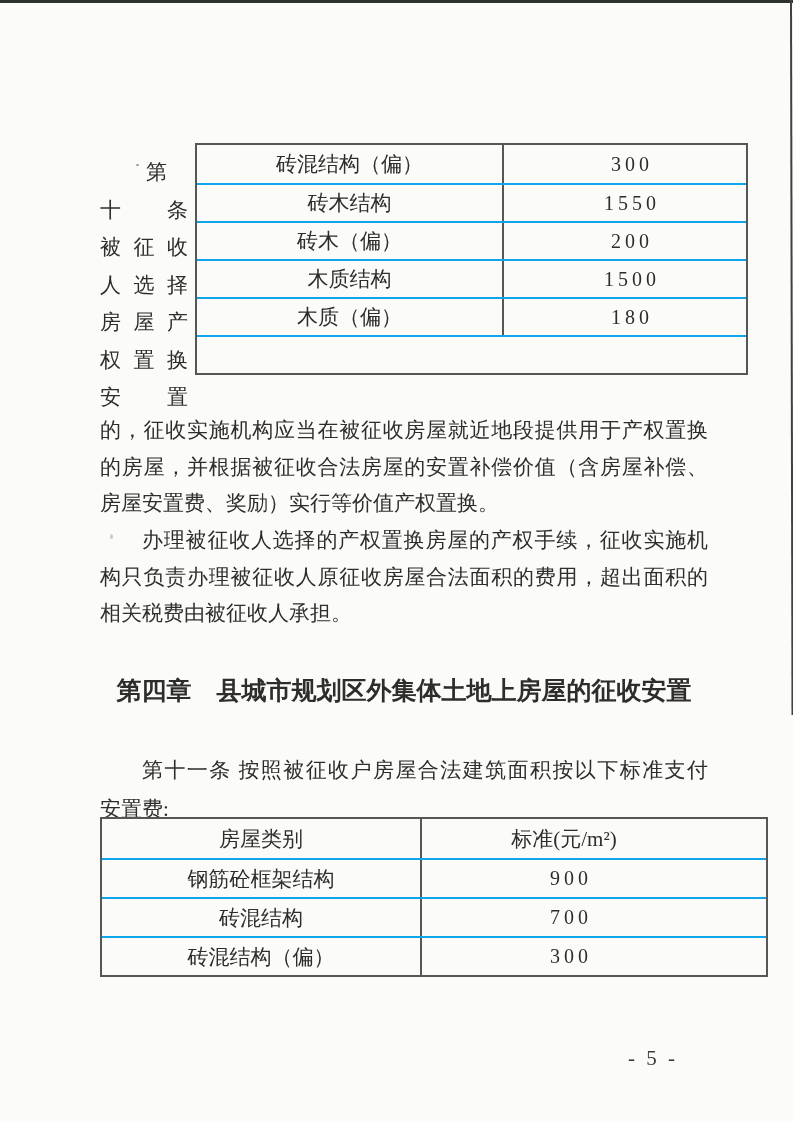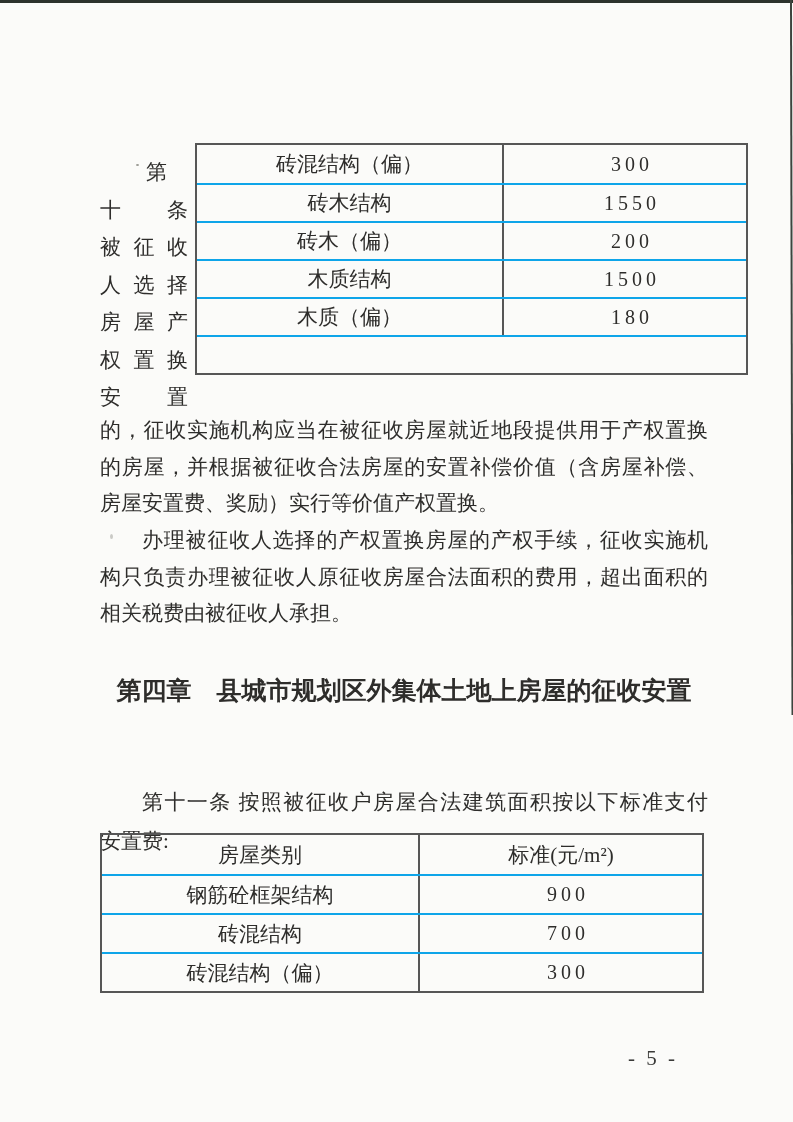--- a/index.html
+++ b/index.html
@@ -19,38 +19,38 @@
   .speck.s2{left:110px;top:534px;width:3px;height:5px;opacity:.5;}
 
   
   .a10-label{position:absolute;left:100px;top:154px;width:88px;font-size:21px;line-height:37.5px;}
   .a10-line{text-align:justify;text-align-last:justify;}
   .a10-line.indent2{text-align:left;text-align-last:left;padding-left:46px;}
 
   
   .dtable{position:absolute;border:2px solid #565656;box-sizing:border-box;}
   .t1{left:195px;top:143px;width:553px;}
-  .t2{left:100px;top:817px;width:604px;margin-top:16px;}
+  .t2{left:100px;top:817px;width:668px;}
   .trow{display:flex;box-sizing:border-box;border-top:2px solid #0ea5e9;}
   .trow:first-child{border-top:none;}
   .t1 .trow{height:38px;}
   .t2 .trow{height:39px;}
   .tc{display:flex;align-items:center;justify-content:center;box-sizing:border-box;font-size:21px;}
   .tc.c2{border-left:2px solid #565656;}
   .t1 .c1{width:305px;}
   .t1 .c2{width:244px;}
   .t2 .c1{width:318px;}
   .t2 .c2{width:286px;}
   .tc.num{font-size:20px;letter-spacing:4px;padding-left:14px;}
 
   
   .para{position:absolute;left:100px;width:608px;font-size:21px;line-height:36.5px;}
   .p1{top:412px;}
   .p2{top:522px;}
-  .p3{top:783px;line-height:39px;}
+  .p3{top:751px;line-height:39px;}
   .pline{white-space:nowrap;}
   .pline.fill{white-space:normal;text-align:justify;text-align-last:justify;}
   .pline.indent{padding-left:42px;}
 
   
   .chapter{
     position:absolute;left:100px;top:674px;width:608px;
     text-align:center;font-weight:bold;font-size:25px;
     font-family:"Liberation Sans","DejaVu Sans",sans-serif;
   }

